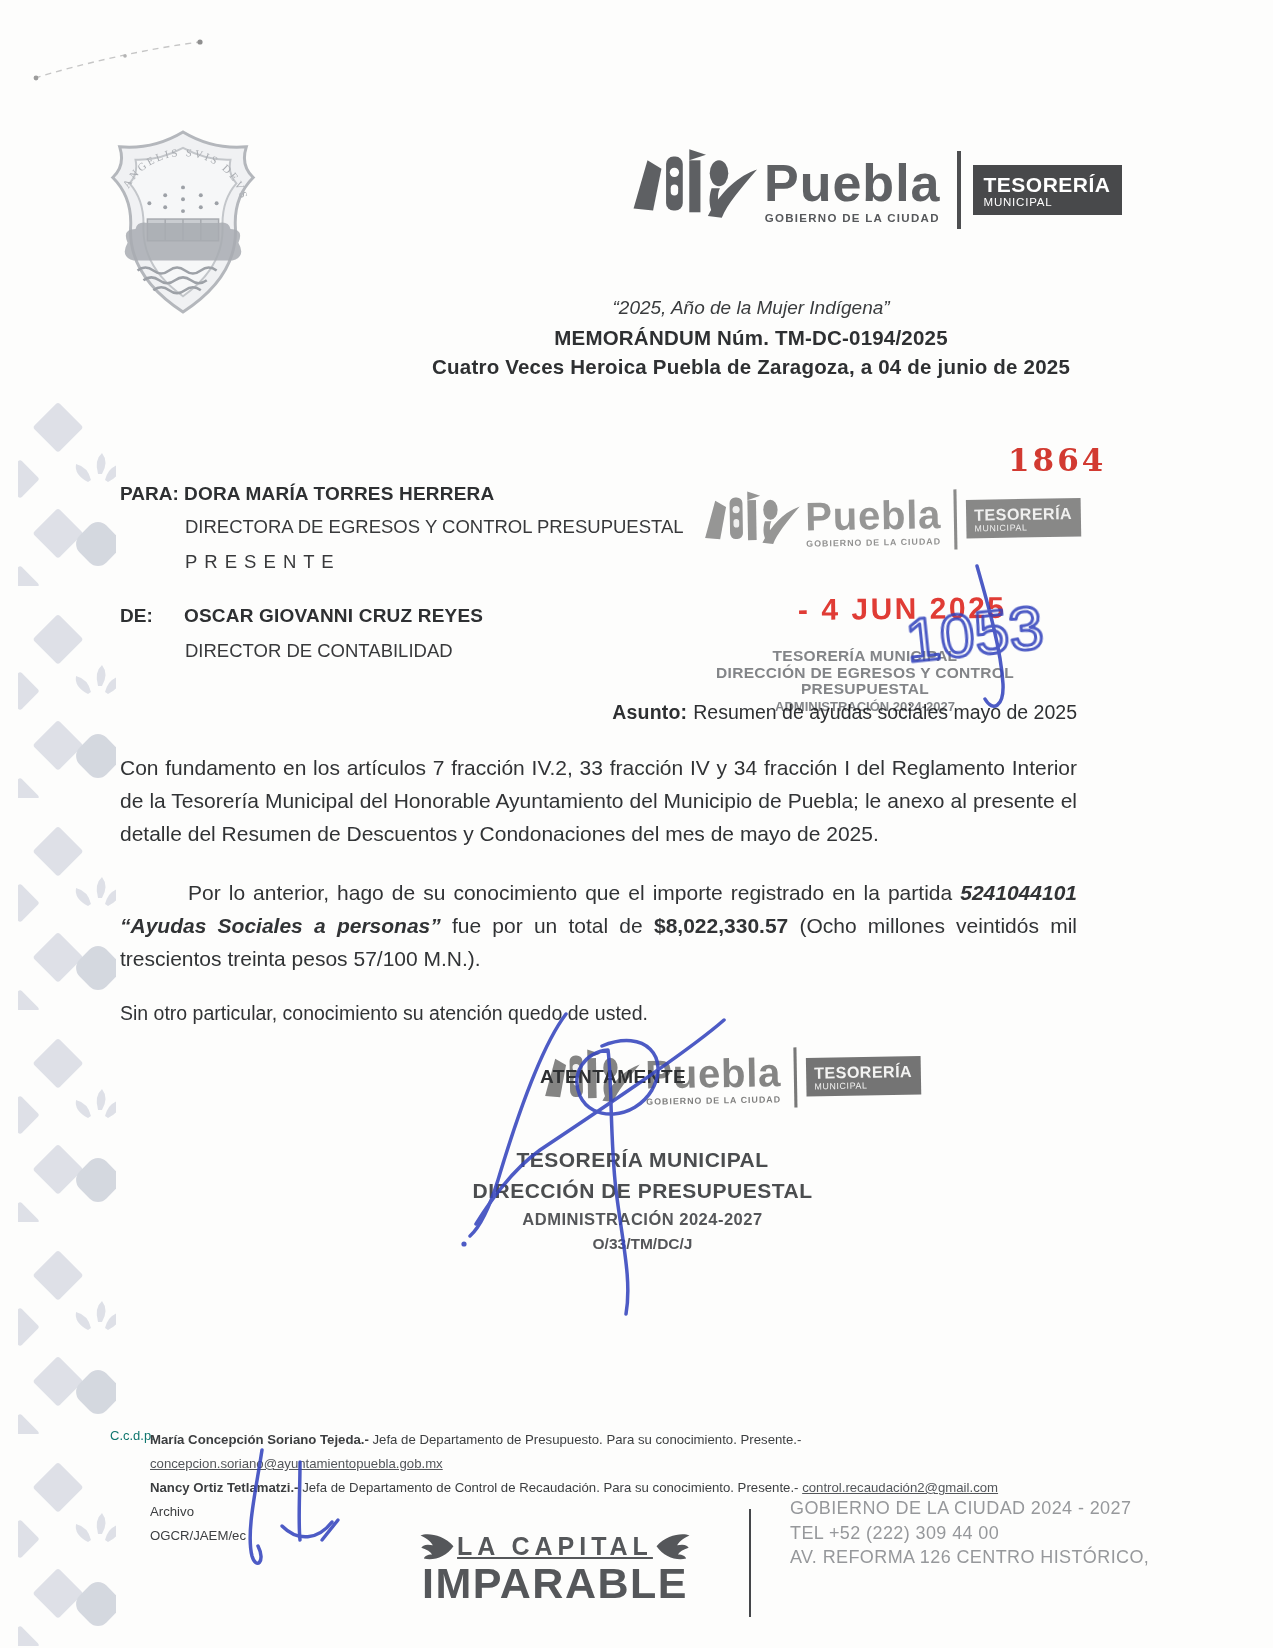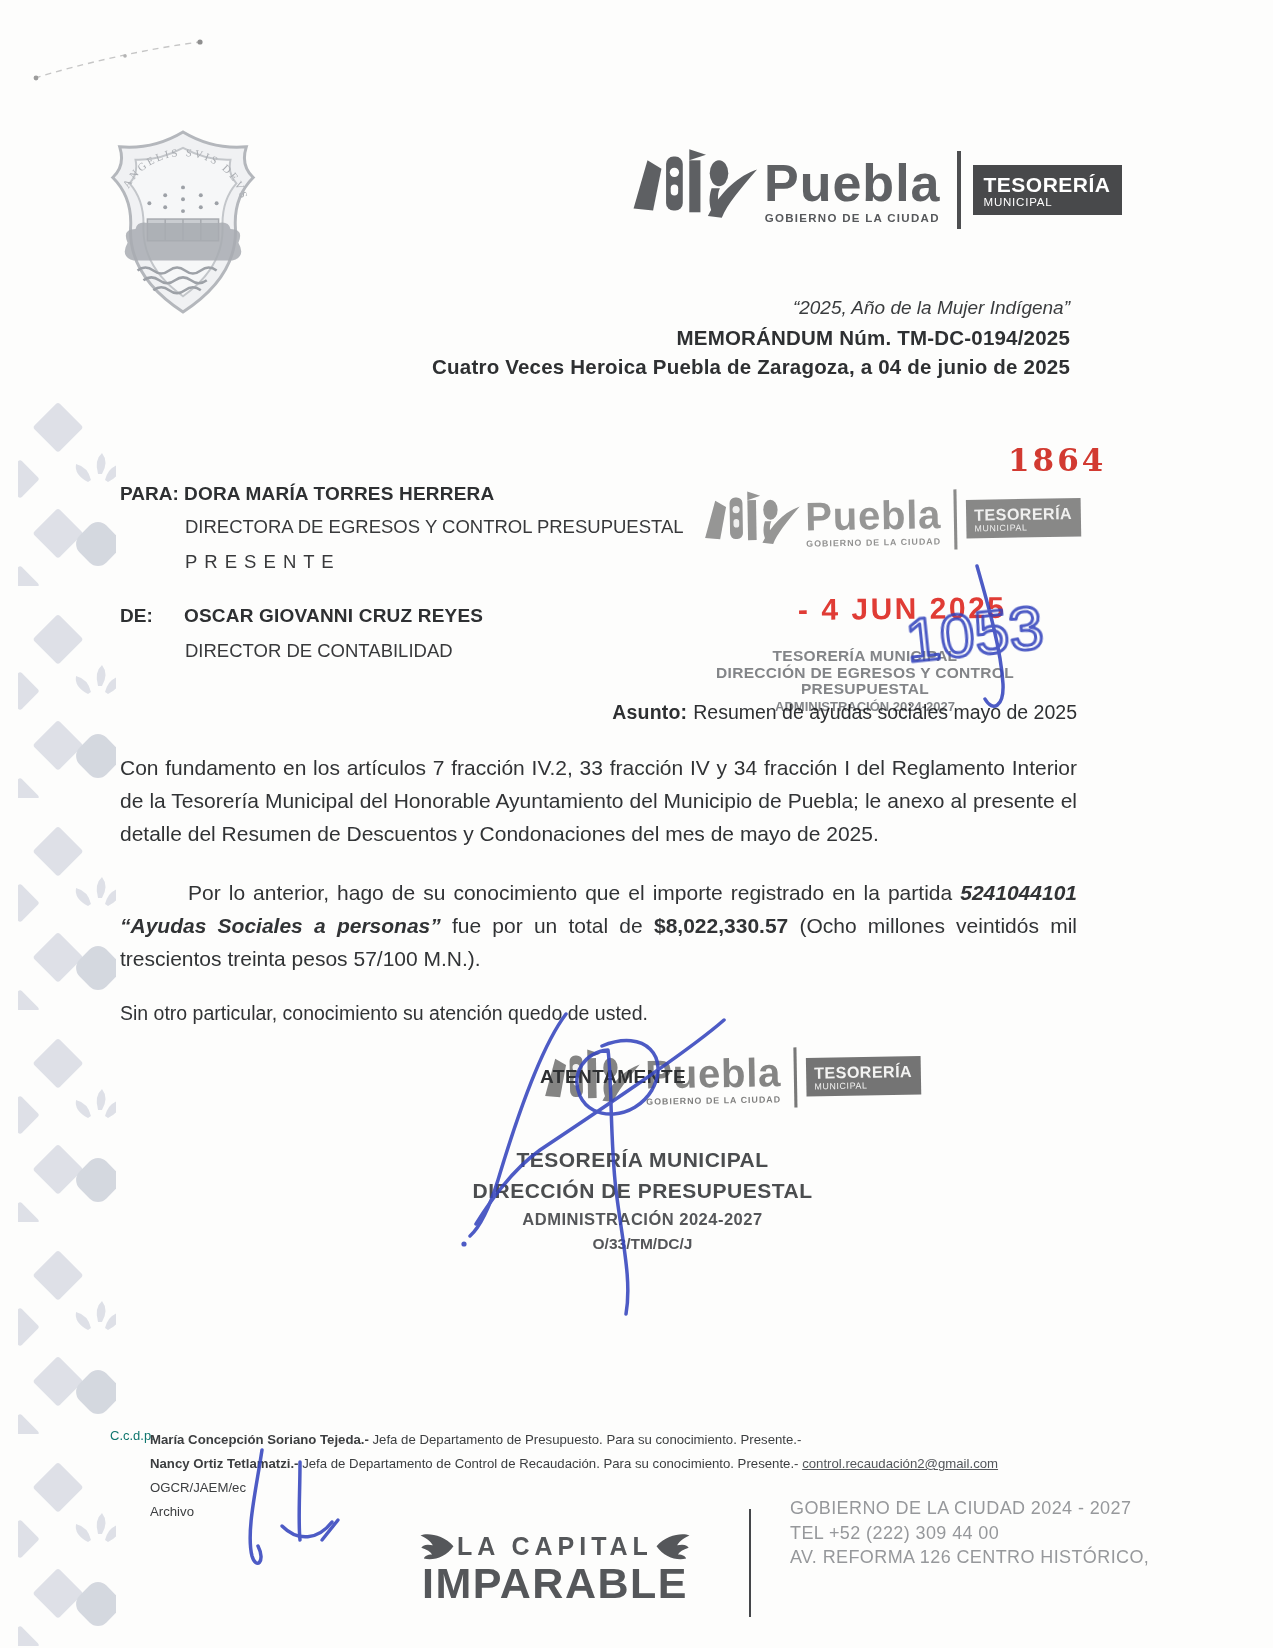--- a/index.html
+++ b/index.html
@@ -28,21 +28,21 @@
 
   .brand-header{position:absolute;left:628px;top:146px;z-index:2;}
   .brand-stamp-mid{position:absolute;left:700px;top:490px;transform:rotate(-1deg) scale(.77);
                    transform-origin:left top;filter:grayscale(1) contrast(.85);opacity:.68;
                    mix-blend-mode:multiply;z-index:5;}
   .brand-stamp-sig{position:absolute;left:540px;top:1048px;transform:rotate(-1deg) scale(.77);
                    transform-origin:left top;filter:grayscale(1) contrast(.9);opacity:.78;
                    mix-blend-mode:multiply;z-index:5;}
 
   
-  .head-lines{position:absolute;right:203px;top:297px;text-align:right;z-index:2;}
+  .head-lines{position:absolute;right:203px;top:297px;text-align:center;z-index:2;}
   .year-legend{font-style:italic;font-size:19px;color:#3a3c3e;}
   .memo-number{font-weight:bold;font-size:20.5px;margin-top:7px;letter-spacing:.2px;}
   .date-line{font-weight:bold;font-size:20.5px;margin-top:5px;letter-spacing:.2px;}
 
   
   .folio{position:absolute;left:1008px;top:442px;font-family:"DejaVu Serif",serif;font-weight:700;
          font-size:31px;letter-spacing:3px;color:#d23a31;z-index:6;}
 
   
   .addr-row{position:absolute;left:120px;font-size:19px;z-index:2;}
@@ -81,21 +81,21 @@
   .sig-office .s4{font-size:15.5px;font-weight:600;color:#55575a;}
 
   
   .ccdp-label{position:absolute;left:110px;top:1428px;font-size:13px;color:#0f766e;z-index:2;}
   .ccdp{position:absolute;left:150px;top:1428px;width:920px;font-size:13.2px;line-height:24px;
         color:#3c3e40;z-index:2;}
   .ccdp .em{color:#53565a;text-decoration:underline;}
   .wing{width:40px;height:28px;color:#55575a;}
   .wing.r{transform:scaleX(-1);}
   .campaign{position:absolute;left:405px;top:1532px;width:300px;text-align:center;color:#55575a;z-index:2;}
-  .campaign-top{display:flex;align-items:center;justify-content:center;}
+  .campaign-top{display:flex;align-items:center;justify-content:center;text-decoration:underline;}
   .campaign-l1{font-size:25px;font-weight:bold;letter-spacing:5px;white-space:nowrap;}
   .campaign-l2{font-size:43px;font-weight:800;letter-spacing:1.5px;margin-top:-2px;}
   .foot-divider{position:absolute;left:749px;top:1509px;width:2px;height:108px;background:#45474a;z-index:2;}
   .address{position:absolute;left:790px;top:1496px;font-size:18px;line-height:24.5px;
            color:#96989b;letter-spacing:.4px;z-index:2;}
 
   
   .pen-overlay{position:absolute;left:0;top:0;width:1273px;height:1648px;z-index:9;pointer-events:none;}
 </style>
 </head>
@@ -263,23 +263,24 @@
   <div class="sig-office">
     <div class="s1">TESORERÍA MUNICIPAL</div>
     <div class="s2">DIRECCIÓN DE PRESUPUESTAL</div>
     <div class="s3">ADMINISTRACIÓN 2024-2027</div>
     <div class="s4">O/33/TM/DC/J</div>
   </div>
 
   <div class="ccdp-label">C.c.d.p.</div>
   <div class="ccdp">
     <div><b>María Concepción Soriano Tejeda.-</b><span> Jefa de Departamento de Presupuesto. Para su conocimiento. Presente.-</span></div>
+    <div><span class="em">concepcion.soriano@ayuntamientopuebla.gob.mx</span></div>
     <div><b>Nancy Ortiz Tetlamatzi.-</b><span> Jefa de Departamento de Control de Recaudación. Para su conocimiento. Presente.- </span><span class="em">control.recaudación2@gmail.com</span></div>
+    <div>Archivo</div>
     <div>OGCR/JAEM/ec</div>
-    <div>Archivo</div>
   </div>
 
   <div class="campaign">
     <div class="campaign-top">
       <svg class="wing" viewBox="0 0 40 34">
           <use href="#wingshape"></use>
         </svg>
       <span class="campaign-l1">LA CAPITAL</span>
       <svg class="wing r" viewBox="0 0 40 34">
           <use href="#wingshape"></use>

